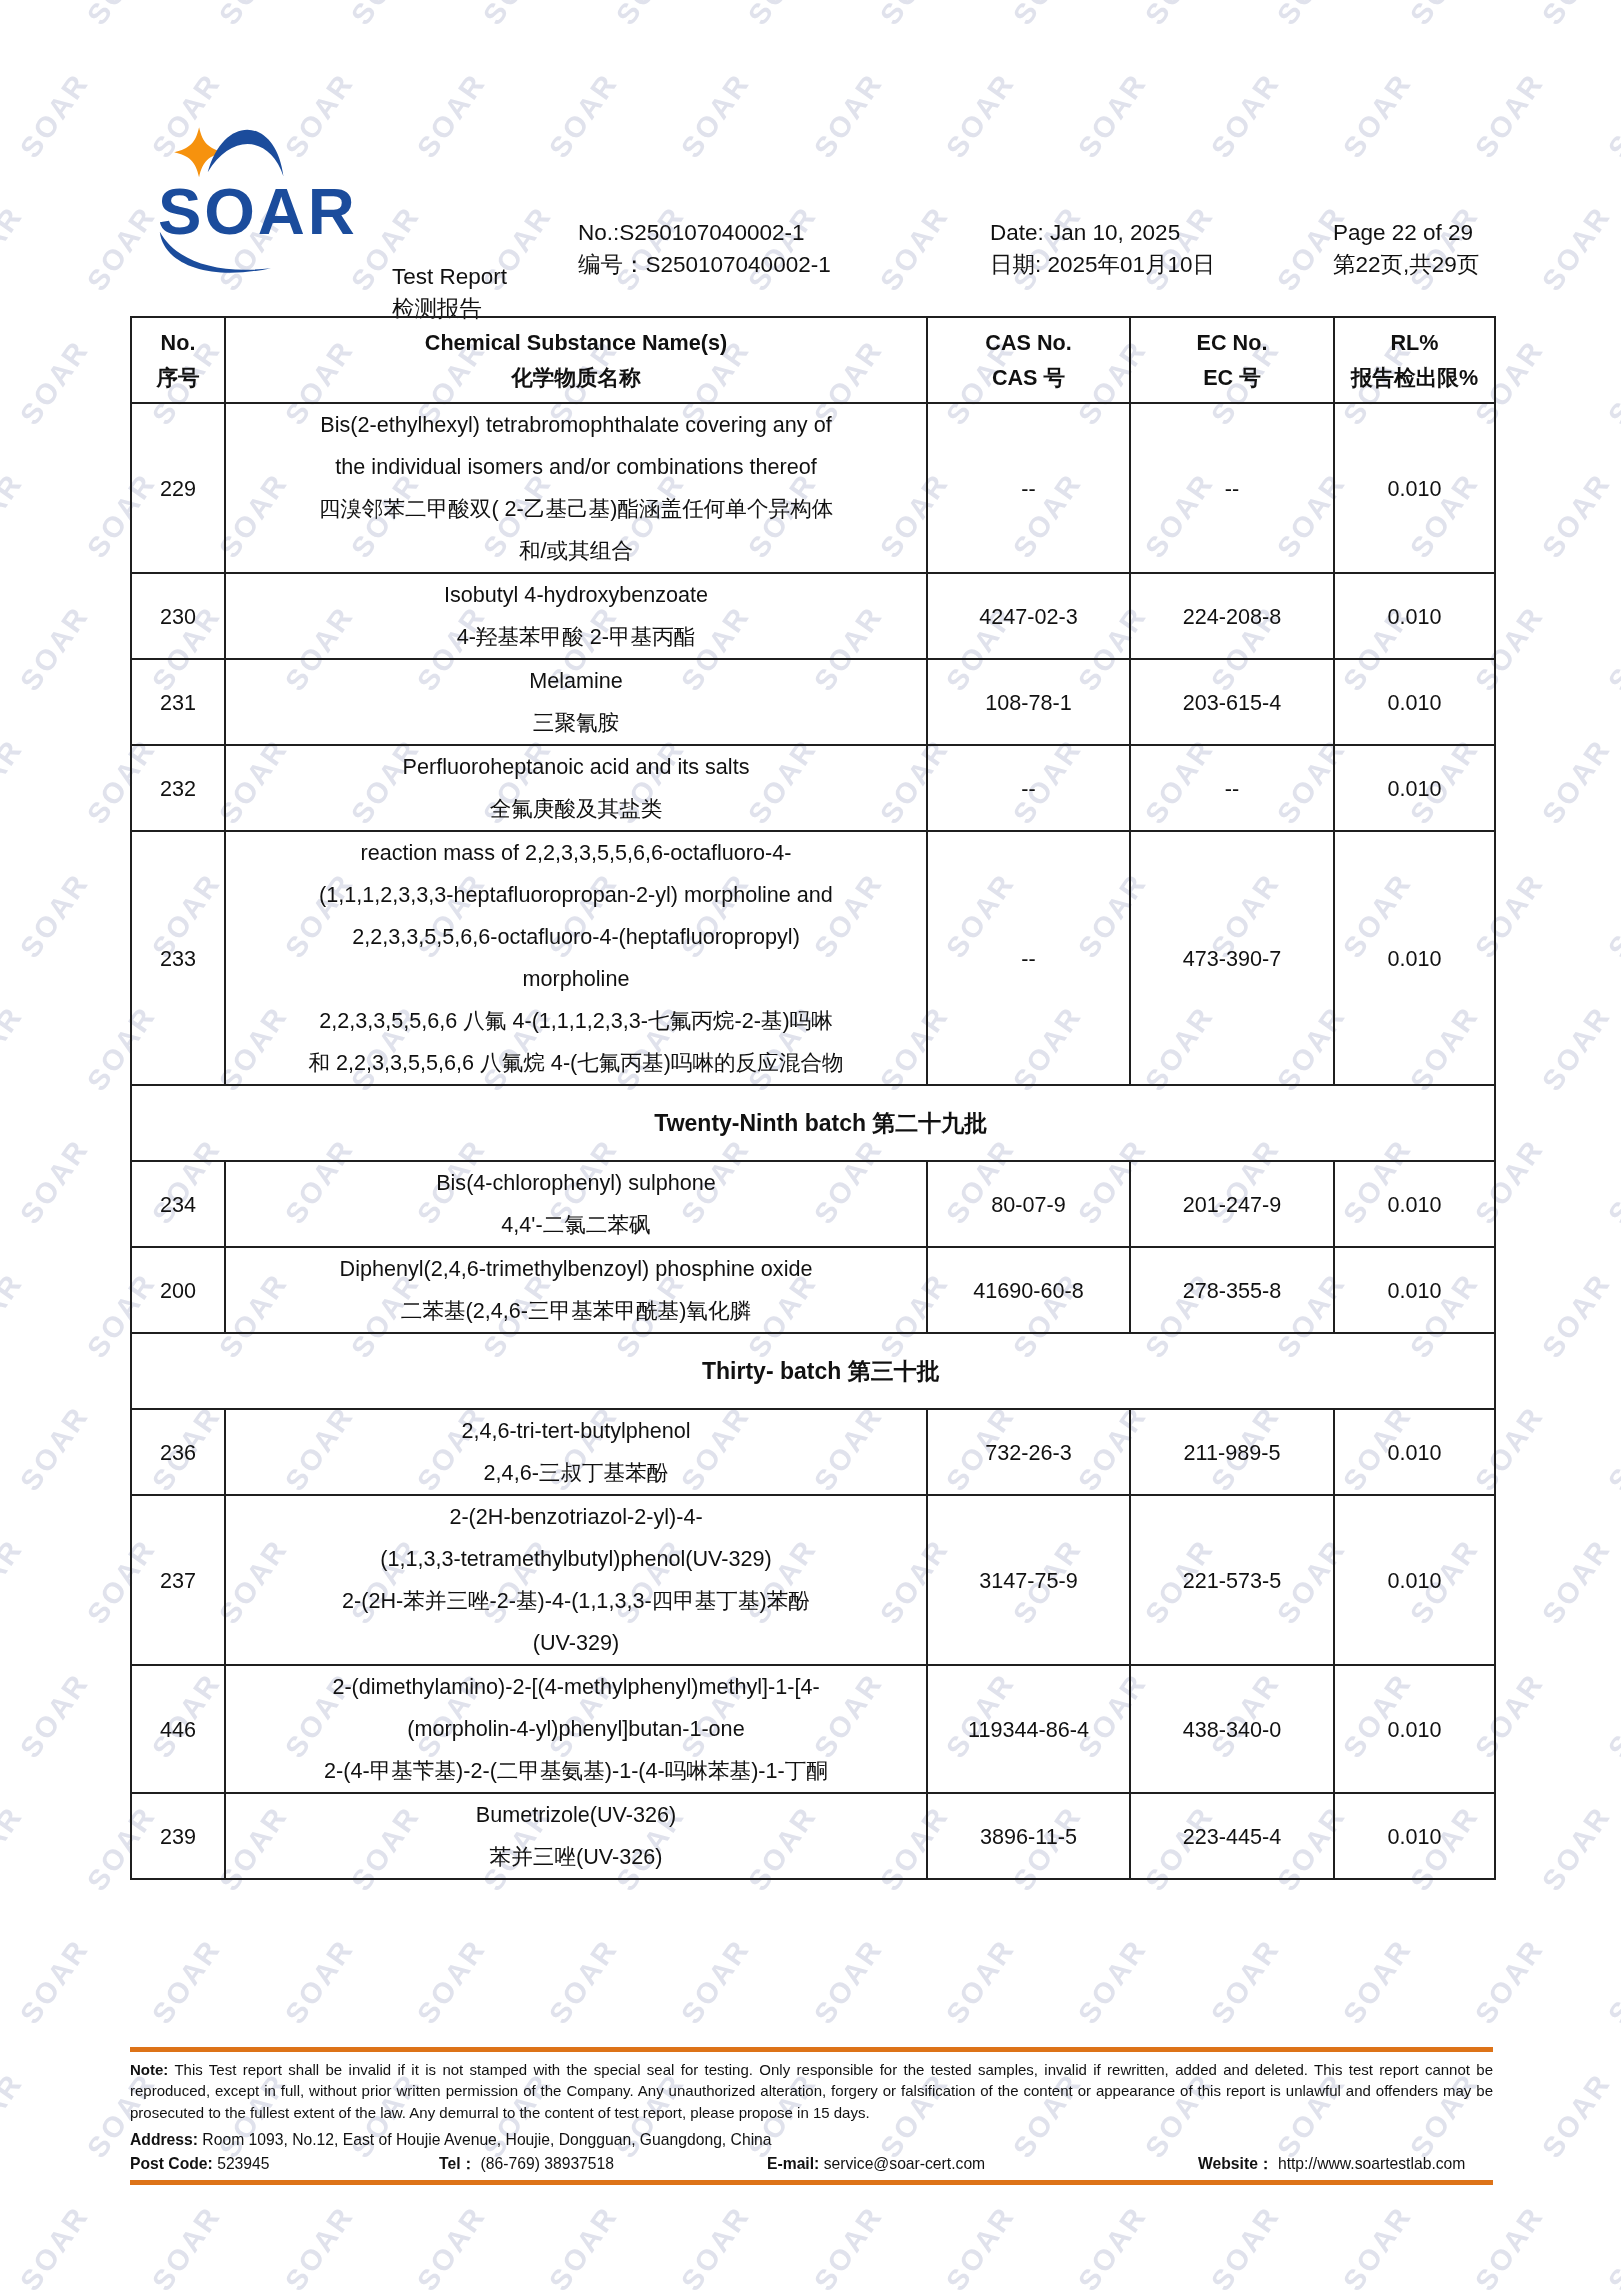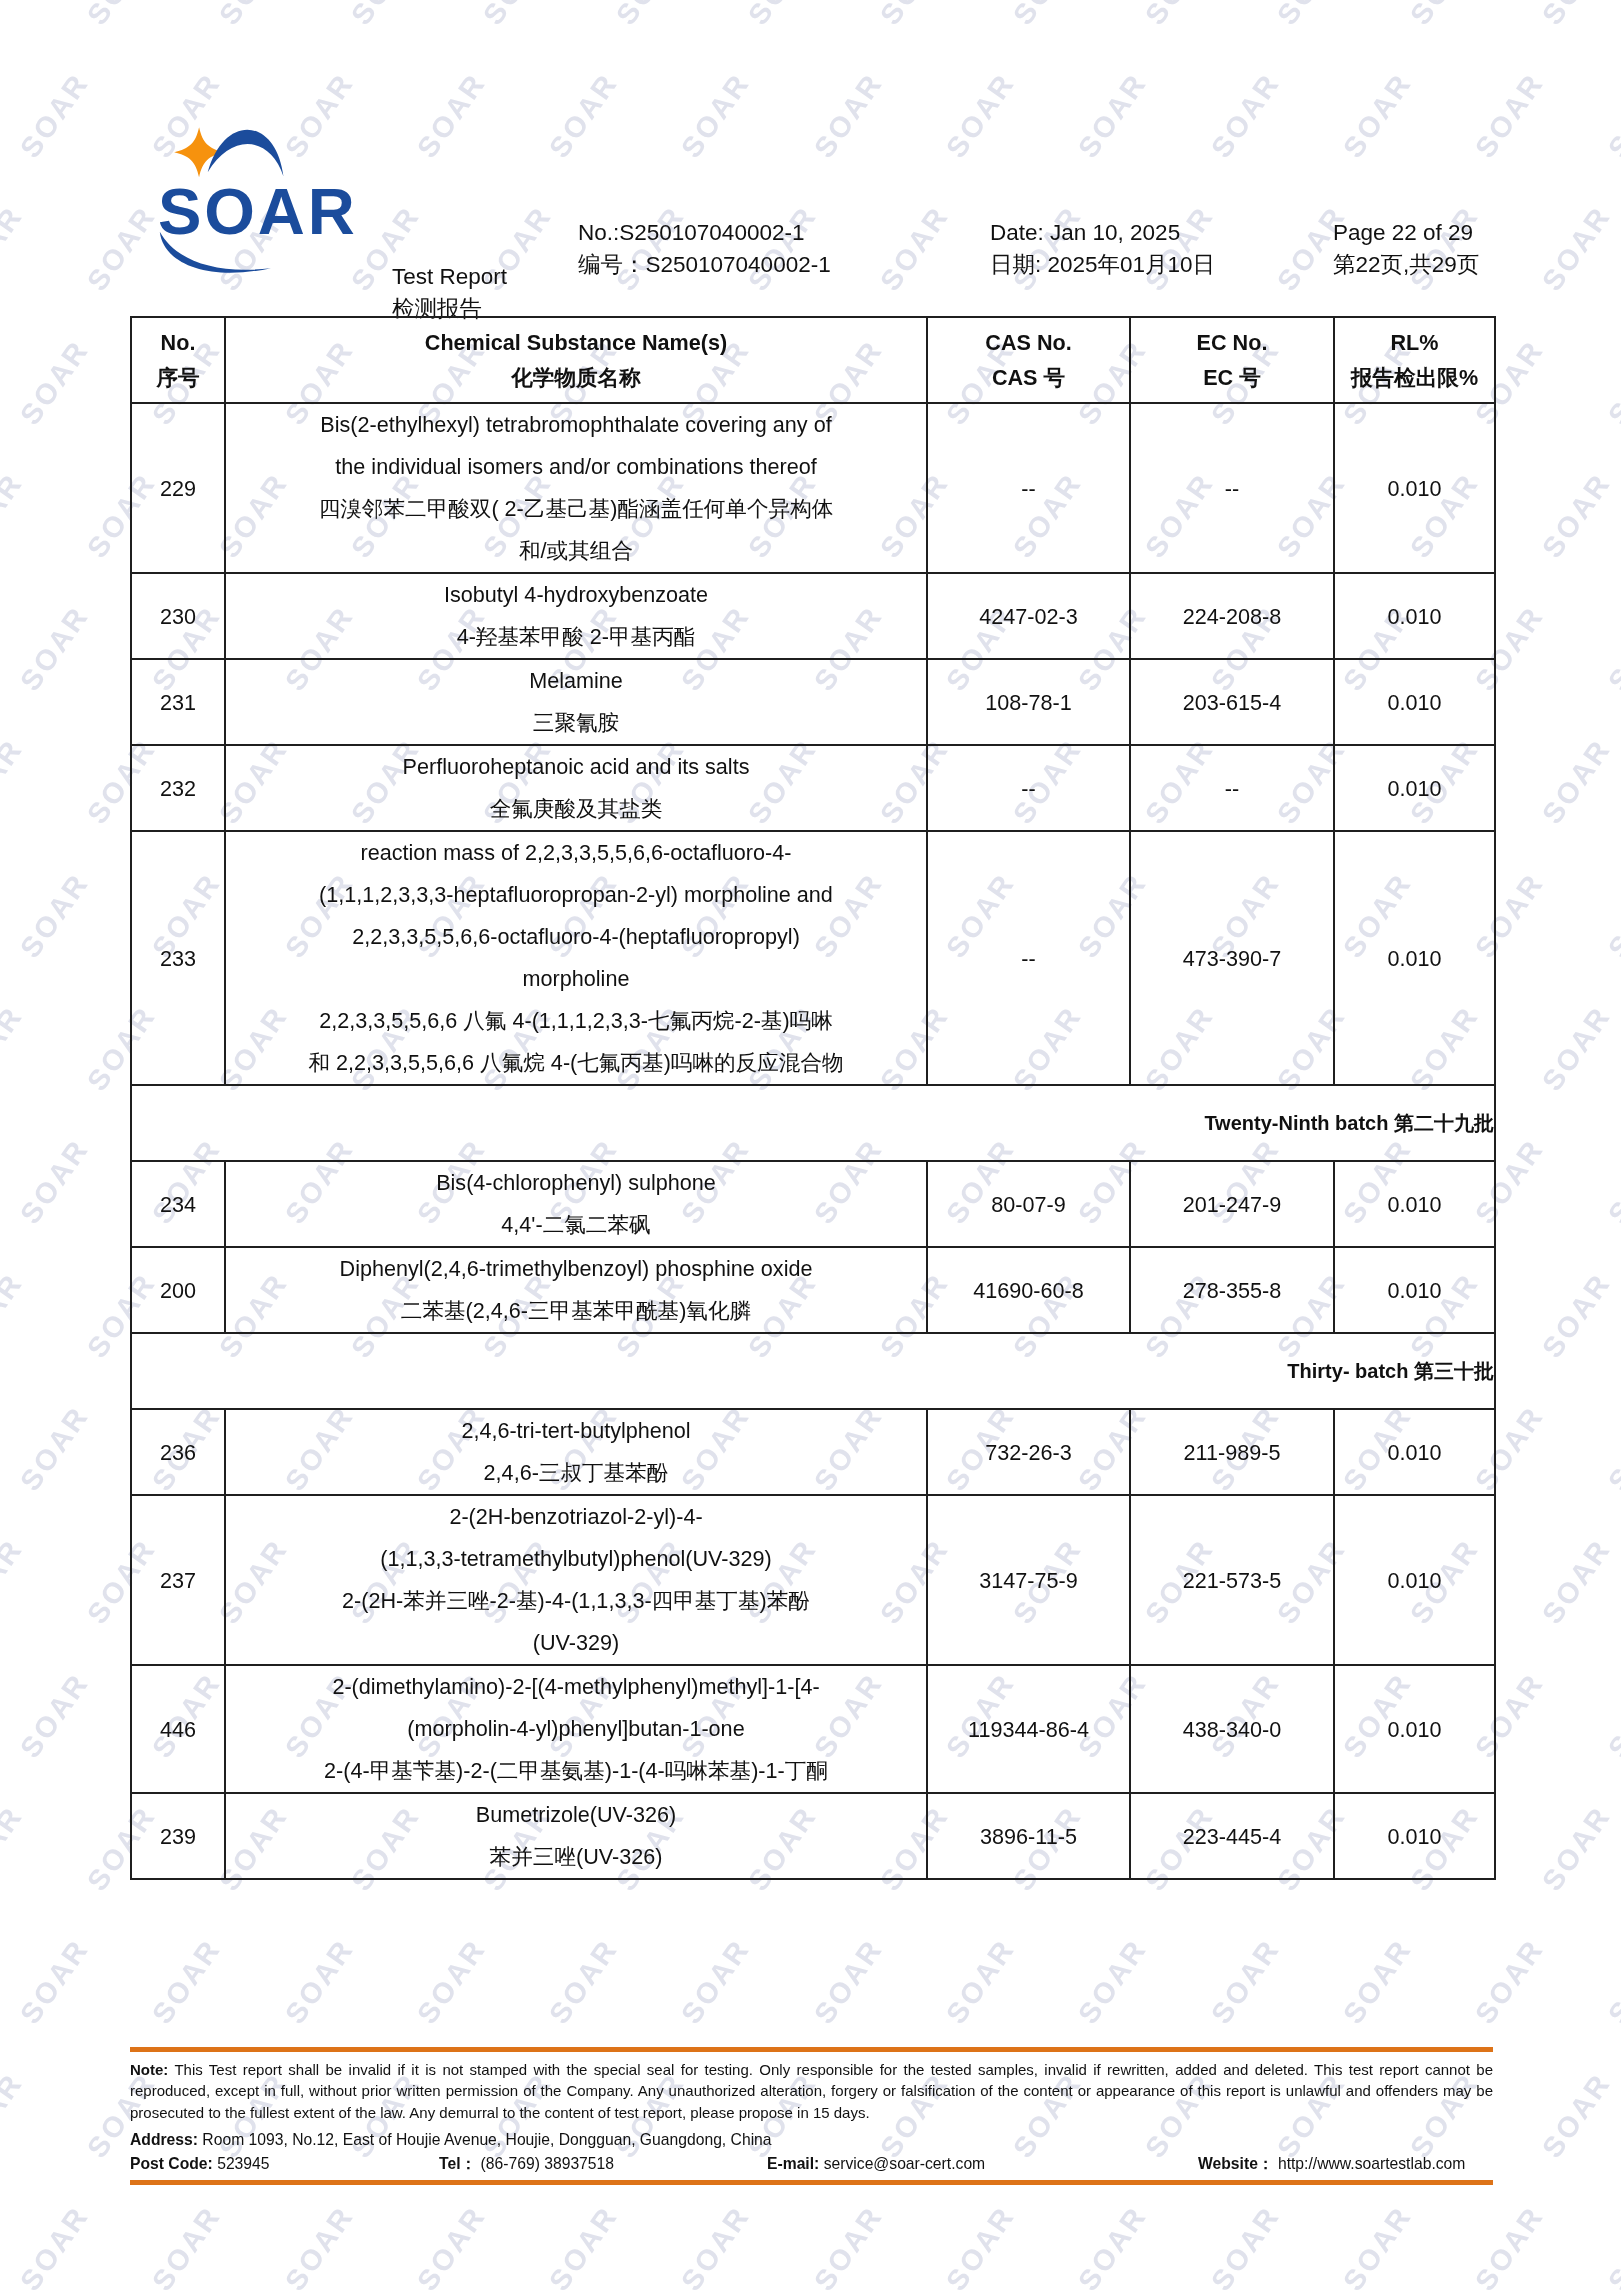--- a/index.html
+++ b/index.html
@@ -28,21 +28,21 @@
     border-collapse:collapse; table-layout:fixed;
   }
   .substances-table th, .substances-table td {
     border:2px solid #1f1f1f; padding:0; text-align:center; vertical-align:middle;
     font-size:21.6px; background:transparent;
   }
   .substances-table thead th { height:84px; font-weight:700; line-height:35px; }
   .name-line { line-height:42px; white-space:nowrap; }
   .substance-row td { line-height:29px; }
   .batch-row td {
-    text-align:right; font-weight:700; height:74px; padding-left:15.7px; font-size:20px;
+    text-align:center; font-weight:700; height:74px; padding-left:15.7px; font-size:23px;
   }
   
   .report-footer { position:absolute; left:130px; top:2047px; width:1363px; z-index:1; font-size:15.7px; }
   .rule { height:4.9px; background:var(--rule-orange,#dd7318); }
   .rule.bottom { margin-top:4.9px; }
   .note { margin:6.9px 0 4.9px 0; text-align:justify; line-height:21.6px; font-size:15px; }
   .lab-grid-1 { display:grid; grid-template-columns:637px auto; line-height:23.5px; white-space:nowrap; }
   .lab-grid-2 { display:grid; grid-template-columns:309px 328px 431px auto; line-height:23.5px; white-space:nowrap; }
 </style>
 </head>

